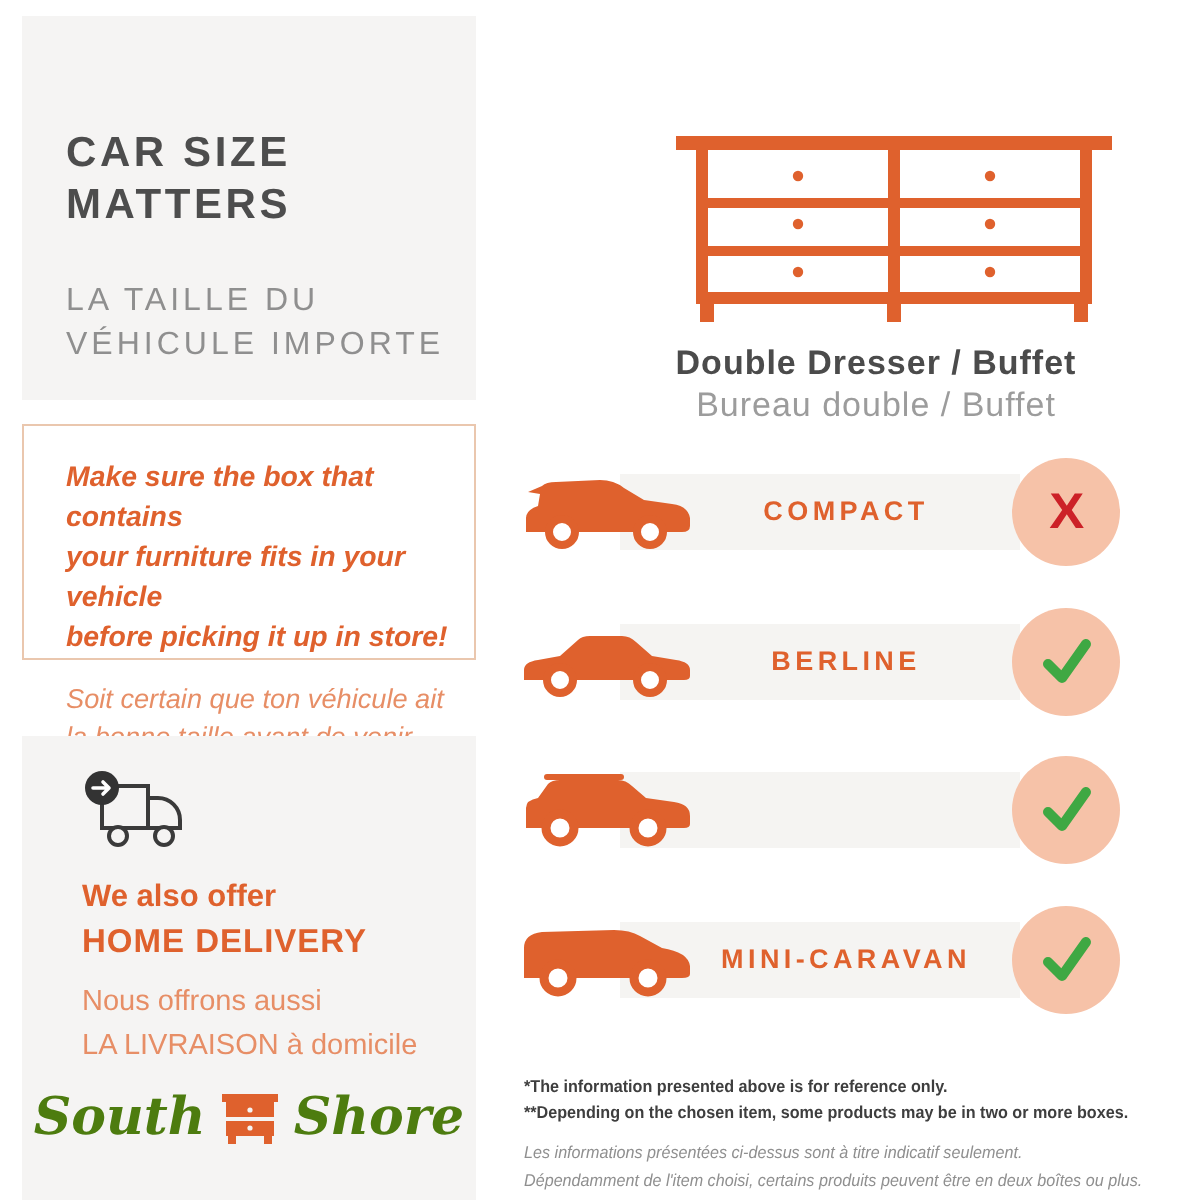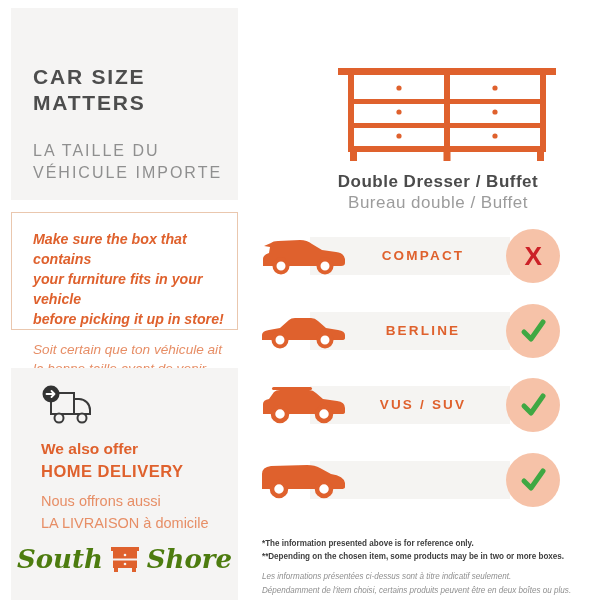--- a/index.html
+++ b/index.html
@@ -163,36 +163,36 @@
       <circle cx="23" cy="31" r="6.5" fill="#ffffff" stroke="#df612d" stroke-width="4"></circle>
       <circle cx="67" cy="31" r="6.5" fill="#ffffff" stroke="#df612d" stroke-width="4"></circle>
     </svg>
     <div class="mark-circle">
       <span class="x-mark">X</span>
     </div>
   </div>
 
   <div class="vehicle-row" style="top:377px">
     <div class="row-bar"></div>
-    <div class="row-label">VUS / SUV</div>
     <svg class="car" width="90" height="42" viewBox="0 0 90 42">
       <rect x="14" y="3" width="40" height="3" rx="1.5" fill="#df612d"></rect>
       <path d="M5 30 L5 20 Q5 16 11 15 L16 8 Q18 6 22 6 L51 6 Q55 6 58 9 L65 15 L79 17 Q87 18 87 24 L87 28 Q87 30 84 30 Z" fill="#df612d"></path>
       <circle cx="22" cy="30" r="7" fill="#ffffff" stroke="#df612d" stroke-width="4.5"></circle>
       <circle cx="66" cy="30" r="7" fill="#ffffff" stroke="#df612d" stroke-width="4.5"></circle>
     </svg>
     <div class="mark-circle">
       <svg width="30" height="28" viewBox="0 0 30 28">
         <path d="M6 15 L13 22 L25 5" fill="none" stroke="#3fa843" stroke-width="5" stroke-linecap="round" stroke-linejoin="round"></path>
       </svg>
     </div>
   </div>
 
   <div class="vehicle-row" style="top:452px">
     <div class="row-bar"></div>
+    <div class="row-label">MINI-CARAVAN</div>
     <svg class="car" width="90" height="42" viewBox="0 0 90 42">
       <path d="M4 30 L4 15 Q4 8 13 7 L49 6 Q57 6 62 9 L73 15 Q86 17 87 24 L87 28 Q87 30 83 30 Z" fill="#df612d"></path>
       <circle cx="21" cy="30" r="7" fill="#ffffff" stroke="#df612d" stroke-width="4.5"></circle>
       <circle cx="66" cy="30" r="7" fill="#ffffff" stroke="#df612d" stroke-width="4.5"></circle>
     </svg>
     <div class="mark-circle">
       <svg width="30" height="28" viewBox="0 0 30 28">
         <path d="M6 15 L13 22 L25 5" fill="none" stroke="#3fa843" stroke-width="5" stroke-linecap="round" stroke-linejoin="round"></path>
       </svg>
     </div>

